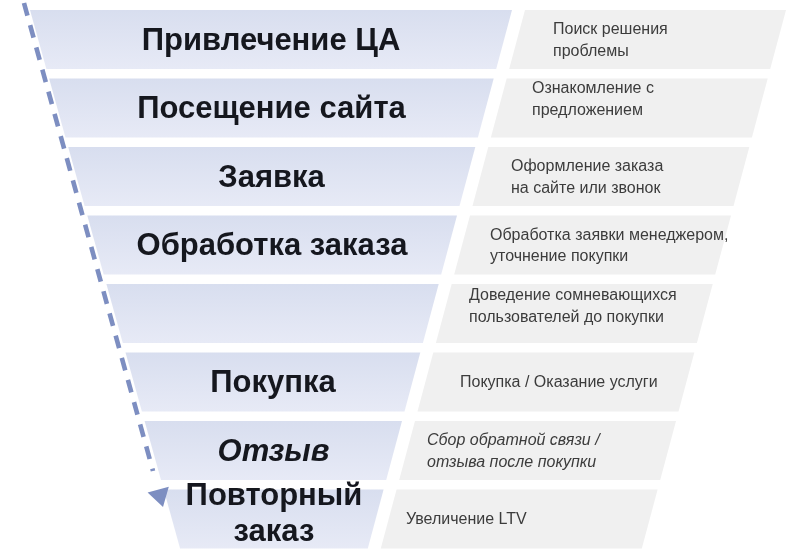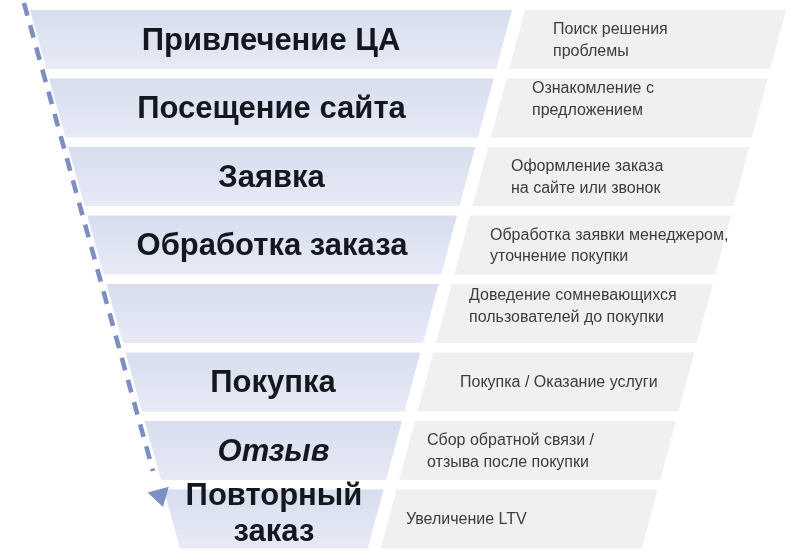--- a/index.html
+++ b/index.html
@@ -92,17 +92,17 @@
 проблемы</div>
   <div class="stage-desc" style="left:532px; top:69px;  width:250px; height:59px;">Ознакомление с
 предложением</div>
   <div class="stage-desc" style="left:511px; top:147px;   width:250px; height:59px;">Оформление заказа
 на сайте или звонок</div>
   <div class="stage-desc" style="left:490px; top:215.5px; width:250px; height:59px;">Обработка заявки менеджером,
 уточнение покупки</div>
   <div class="stage-desc" style="left:469px; top:284px;   width:250px; height:43px;">Доведение сомневающихся
 пользователей до покупки</div>
   <div class="stage-desc" style="left:448px; top:352.5px; width:250px; height:59px;margin-left:12px;">Покупка / Оказание услуги</div>
-  <div class="stage-desc" style="left:427px; top:421px;   width:250px; height:59px;">Сбор обратной связи /
+  <div class="stage-desc" style="left:427px; top:421px;   width:250px; height:59px;font-style:italic;">Сбор обратной связи /
 отзыва после покупки</div>
   <div class="stage-desc" style="left:406px; top:489.5px; width:250px; height:59px;">Увеличение LTV</div>
 
 </div>
 
 </body></html>

